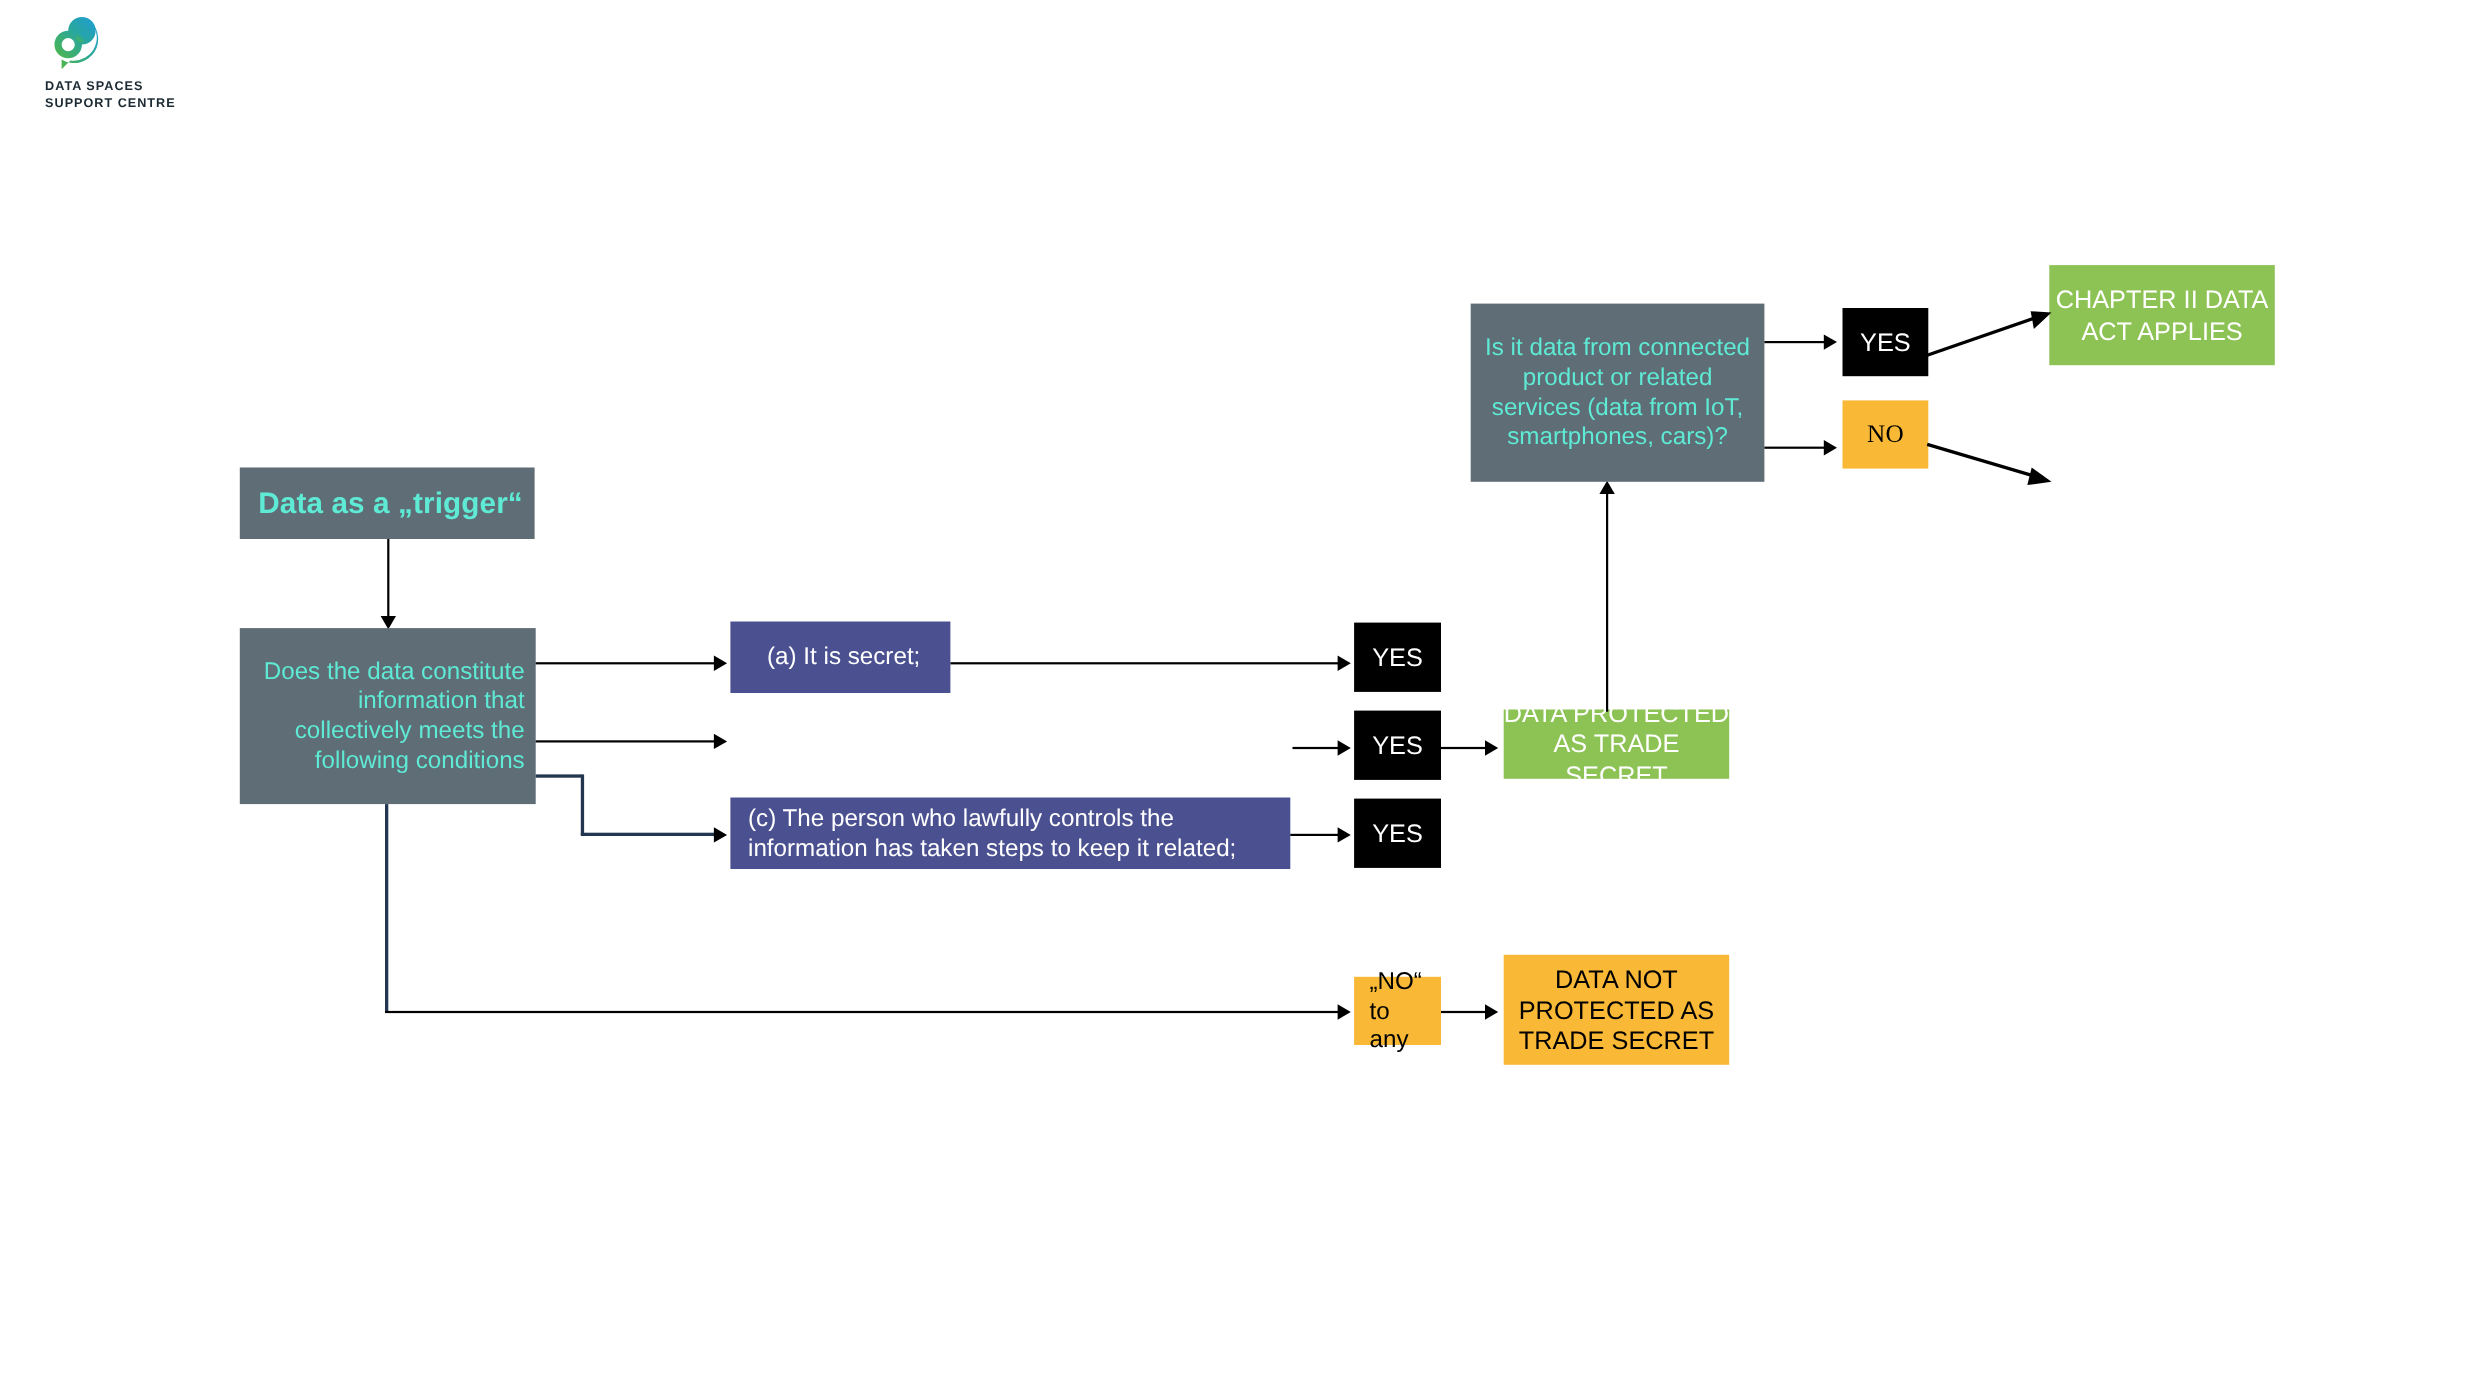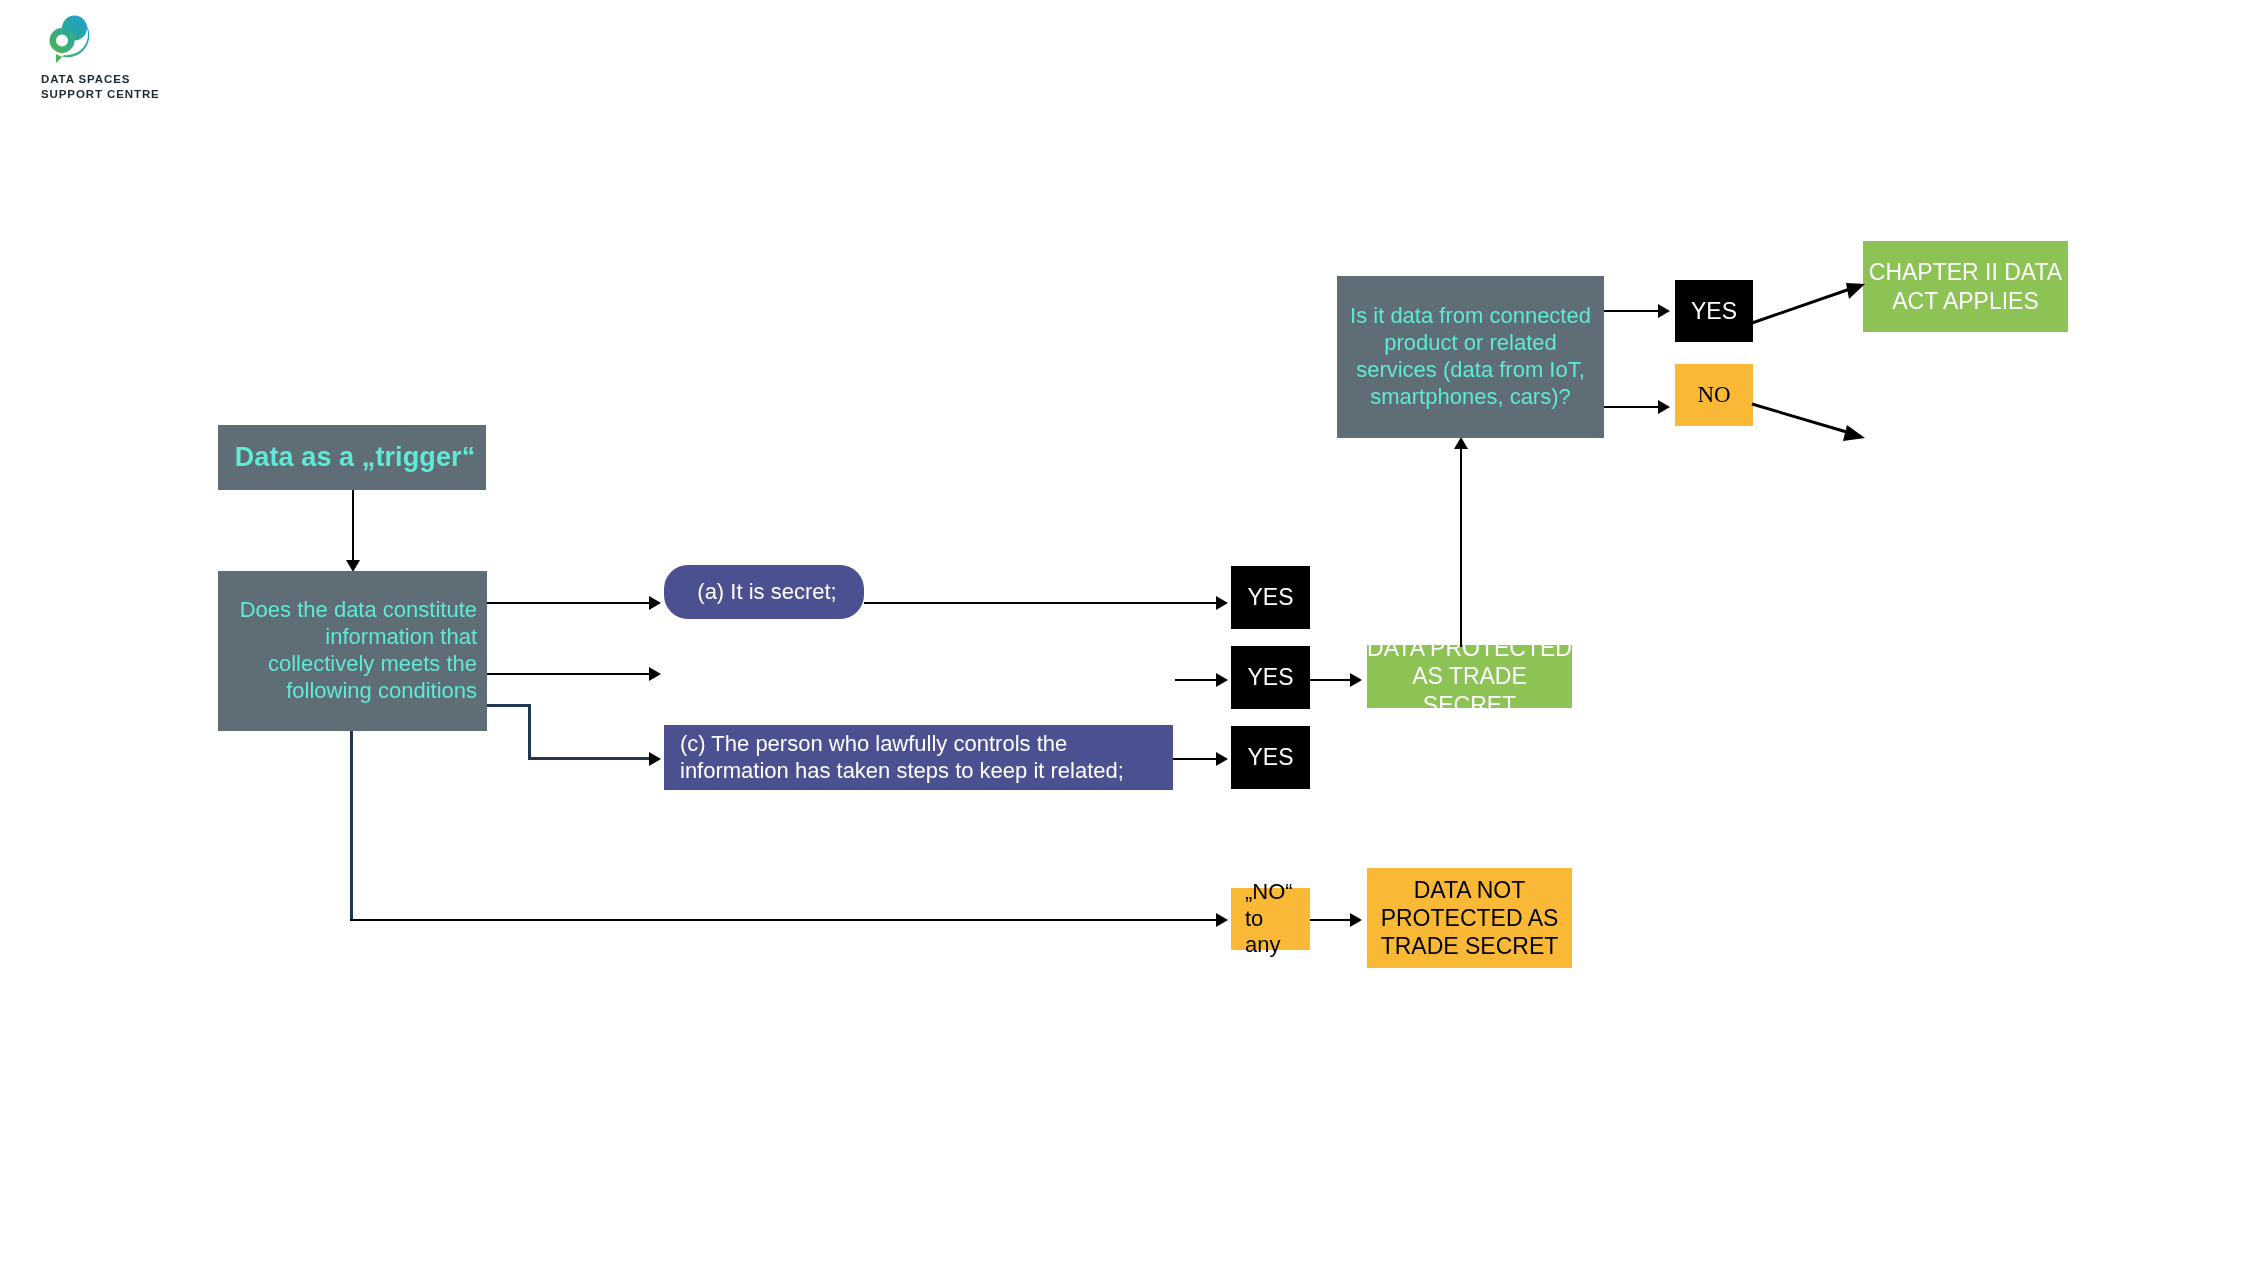--- a/index.html
+++ b/index.html
@@ -155,21 +155,21 @@
     <span>Data as a „trigger“</span>
   </div>
 
   <div class="conn v" style="left:352px; top:490px; height:78px;"></div>
   <div class="arrow down" style="left:346px; top:560px;"></div>
 
   <div class="node gray q-box" style="left:218px; top:571px; width:269px; height:160px; padding:0 10px;text-align:right;">
     <span>Does the data constitute information that collectively meets the following conditions</span>
   </div>
 
-  <div class="node purple cond-box left-align" style="left:664px; top:565px; width:200px; height:54px;border-radius:24px;">
+  <div class="node purple cond-box left-align" style="left:664px; top:565px; width:200px; height:65px;">
     <span>(a) It is secret;</span>
   </div>
 
 
   <div class="node purple cond-box left-align" style="left:664px; top:725px; width:509px; height:65px;">
     <span>(c) The person who lawfully controls the information has taken steps to keep it related;</span>
   </div>
 
   <div class="conn h" style="left:487px; top:602px; width:164px;"></div>
   <div class="arrow right" style="left:649px; top:596px;"></div>

